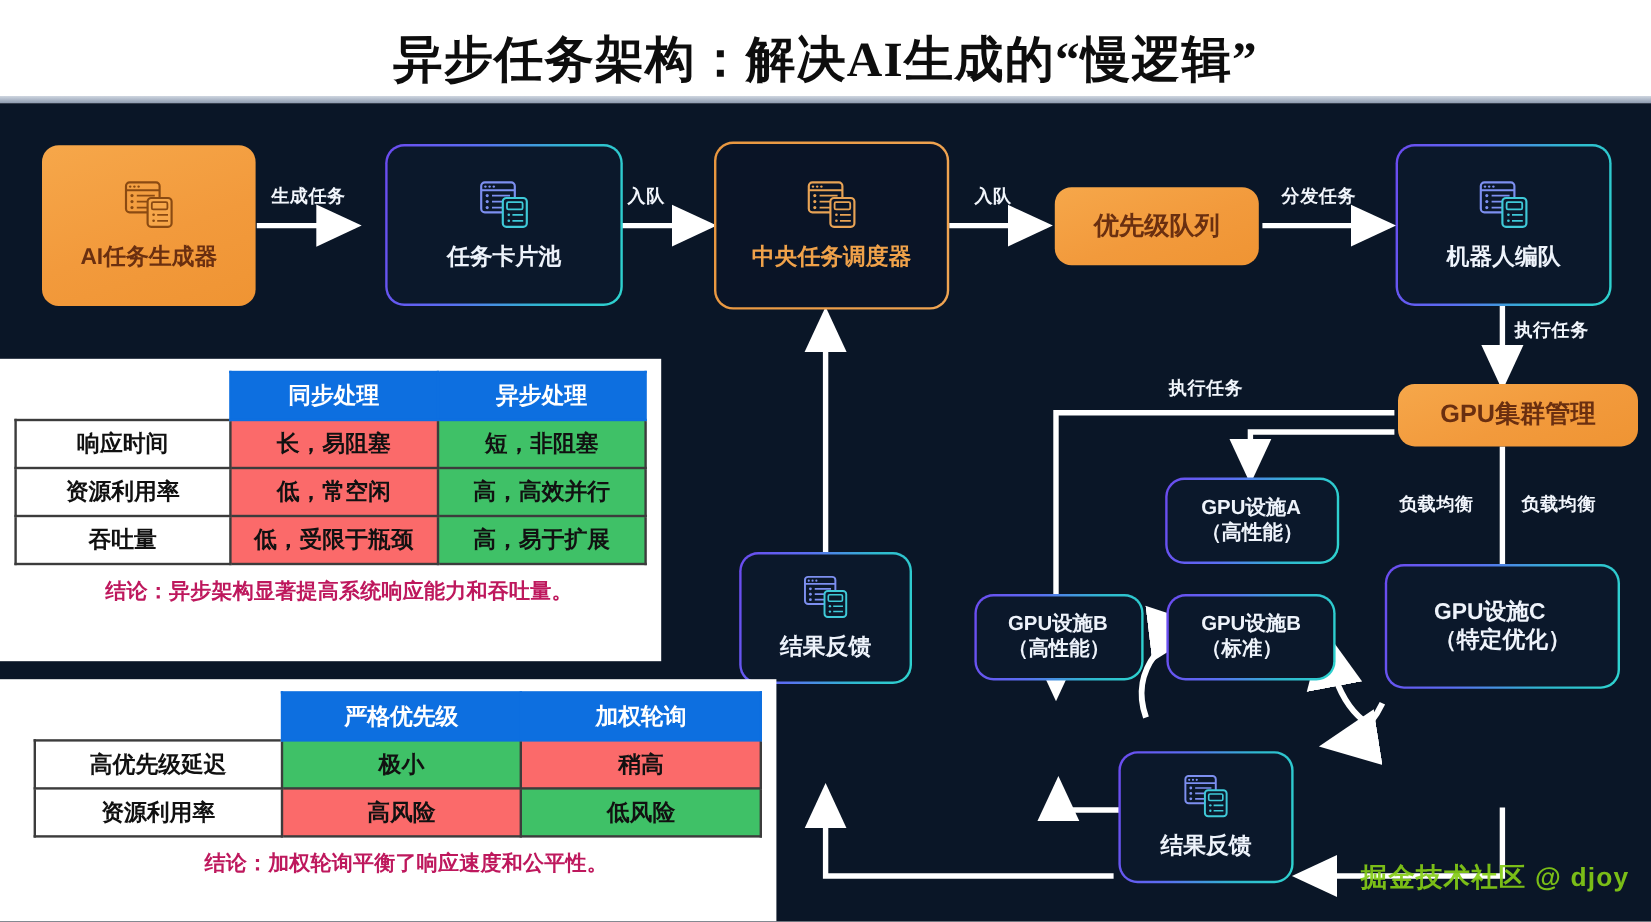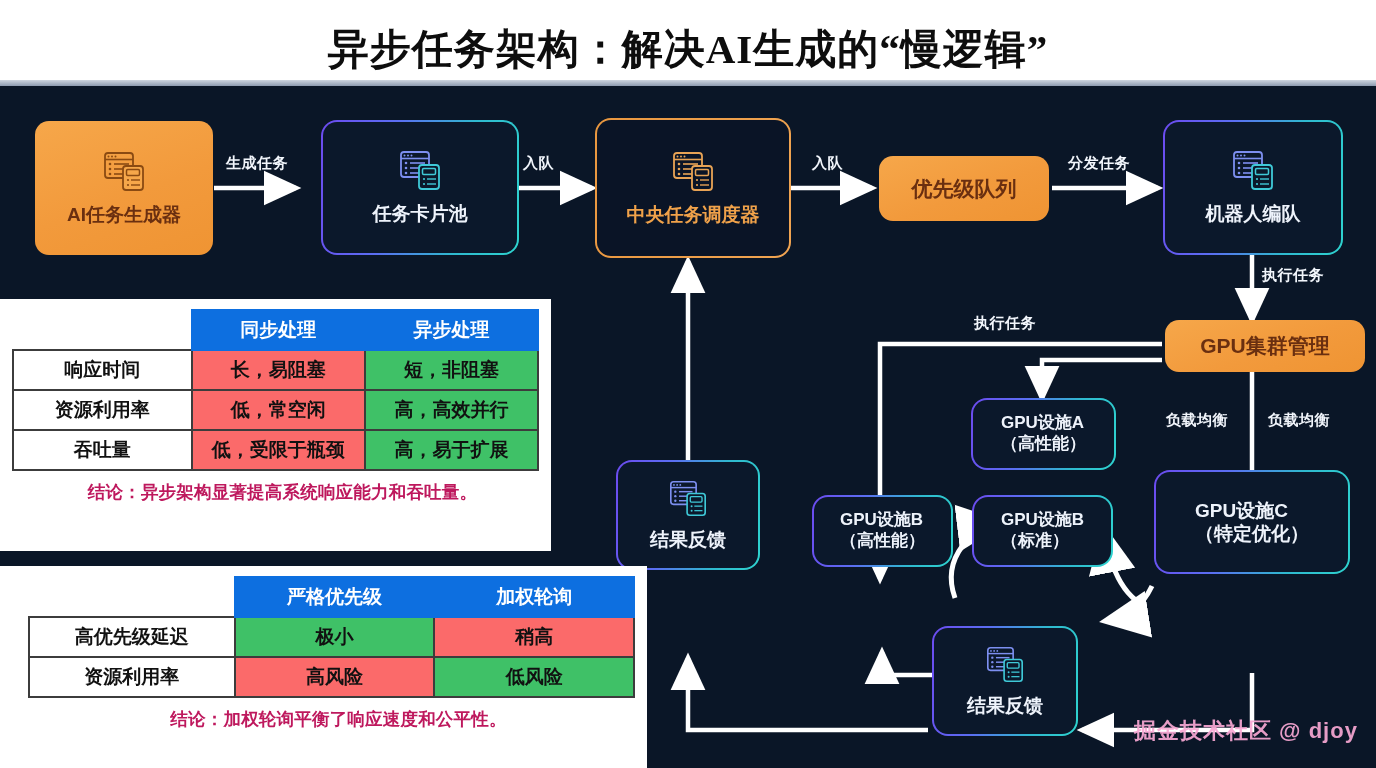--- a/index.html
+++ b/index.html
@@ -87,21 +87,21 @@
   table.cmp th.hdr { background: #0d6fe0; color: #ffffff; border-color: #0d6fe0; font-size: 19px; }
   td.rowhdr { background: #ffffff; color: #161616; font-weight: 600; }
   td.bad  { background: #fb6a6a; margin-left: 31px; }
   td.good { background: #3fc167; }
   .concl {
     margin-top: 9px; font-size: 17.5px; font-weight: 600; color: #be185d;
     text-align: center; padding-left: 14px; letter-spacing: .2px;
   }
 
   .watermark {
-    position: absolute; color: #f9a8d4; font-size: 22px; font-weight: 600;
+    position: absolute; color: #84cc16; font-size: 22px; font-weight: 600;
     letter-spacing: 1px; opacity: .92; white-space: nowrap;
   }
 </style>
 </head>
 <body>
 
 <div id="root">
 
   <div class="title-band">
     <div class="title-text">异步任务架构：解决AI生成的“慢逻辑”</div>

